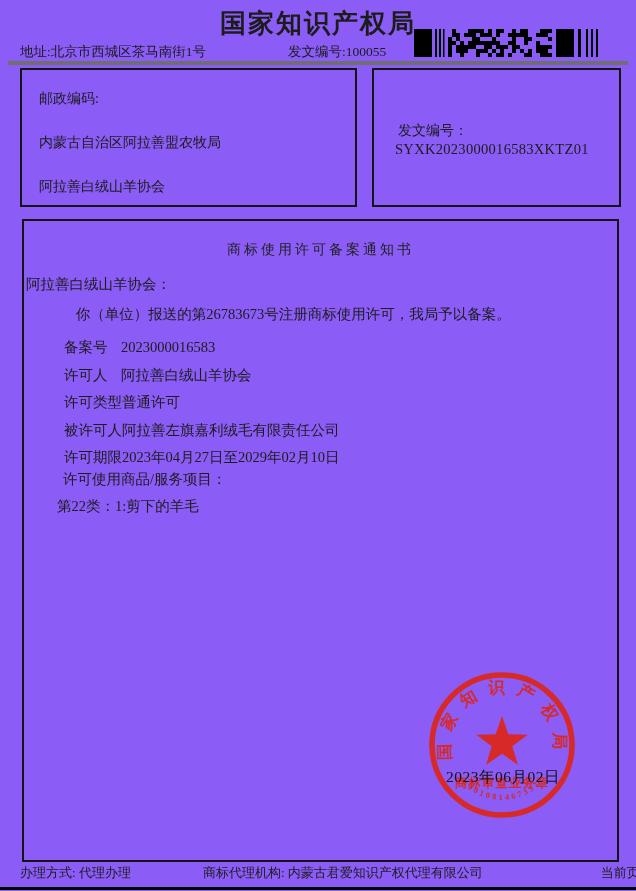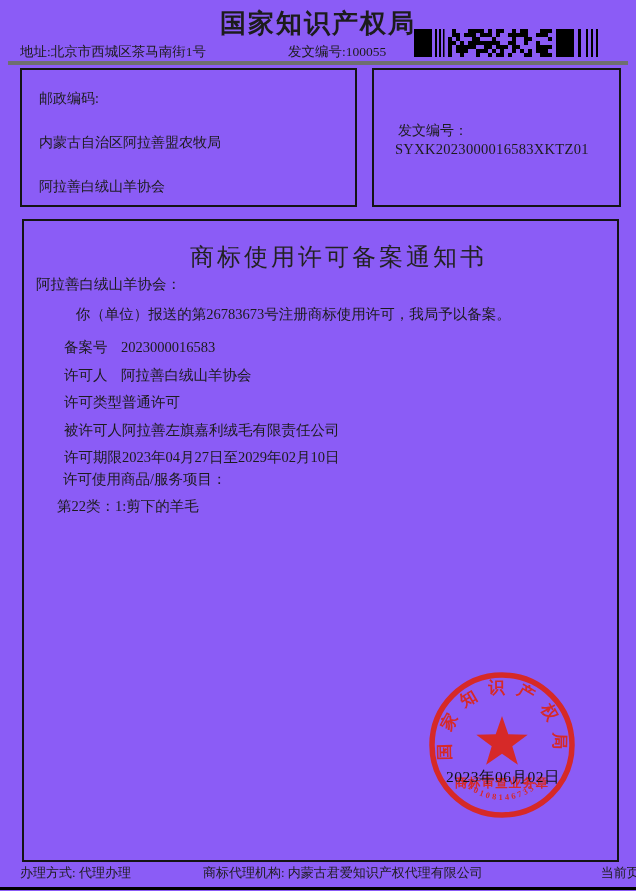--- a/index.html
+++ b/index.html
@@ -18,22 +18,22 @@
   .box{position:absolute;border:2px solid #141414;box-sizing:border-box;font-size:14px;}
   .recipient-box{top:68px;left:20px;width:337px;height:139px;}
   .recipient-box .l1{position:absolute;top:20px;left:17px;}
   .recipient-box .l2{position:absolute;top:64px;left:17px;}
   .recipient-box .l3{position:absolute;top:108px;left:17px;}
   .docnum-box{top:68px;left:372px;width:249px;height:139px;}
   .docnum-box .l1{position:absolute;top:30px;left:24px;margin-top:22px;}
   .docnum-box .l2{position:absolute;top:71px;left:21px;font-size:14.5px;letter-spacing:.3px;}
   .notice-box{top:219px;left:22px;width:597px;height:643px;}
   .notice-title{position:absolute;top:20px;left:0;width:100%;text-align:center;
-    font-size:24px;letter-spacing:3px;color:#222;margin-left:18px;}
-  .addressee{position:absolute;top:54px;left:12px;font-size:14.5px;}
+    font-size:14px;letter-spacing:3px;color:#222;}
+  .addressee{position:absolute;top:54px;left:2px;font-size:14.5px;}
   .notice-body{position:absolute;top:84px;left:14px;width:560px;font-size:14.5px;text-indent:2.6em;}
   .fields{position:absolute;top:113px;left:40px;font-size:14.5px;}
   .frow{display:flex;height:27.5px;align-items:center;}
   .flabel{display:inline-block;min-width:57px;}
   .goods-head{position:absolute;top:249px;left:39px;font-size:14.5px;}
   .goods-line{position:absolute;top:276px;left:33px;font-size:14.5px;}
   .seal{position:absolute;top:670px;left:427px;width:150px;height:150px;opacity:.92;}
   .seal-date{position:absolute;top:767px;left:446px;font-size:15.5px;color:#111;letter-spacing:.5px;}
   .footer{position:absolute;top:864px;left:20px;width:598px;font-size:13px;display:flex;gap:46px;}
   .footer .fitem{margin-right:26px;white-space:nowrap;}

